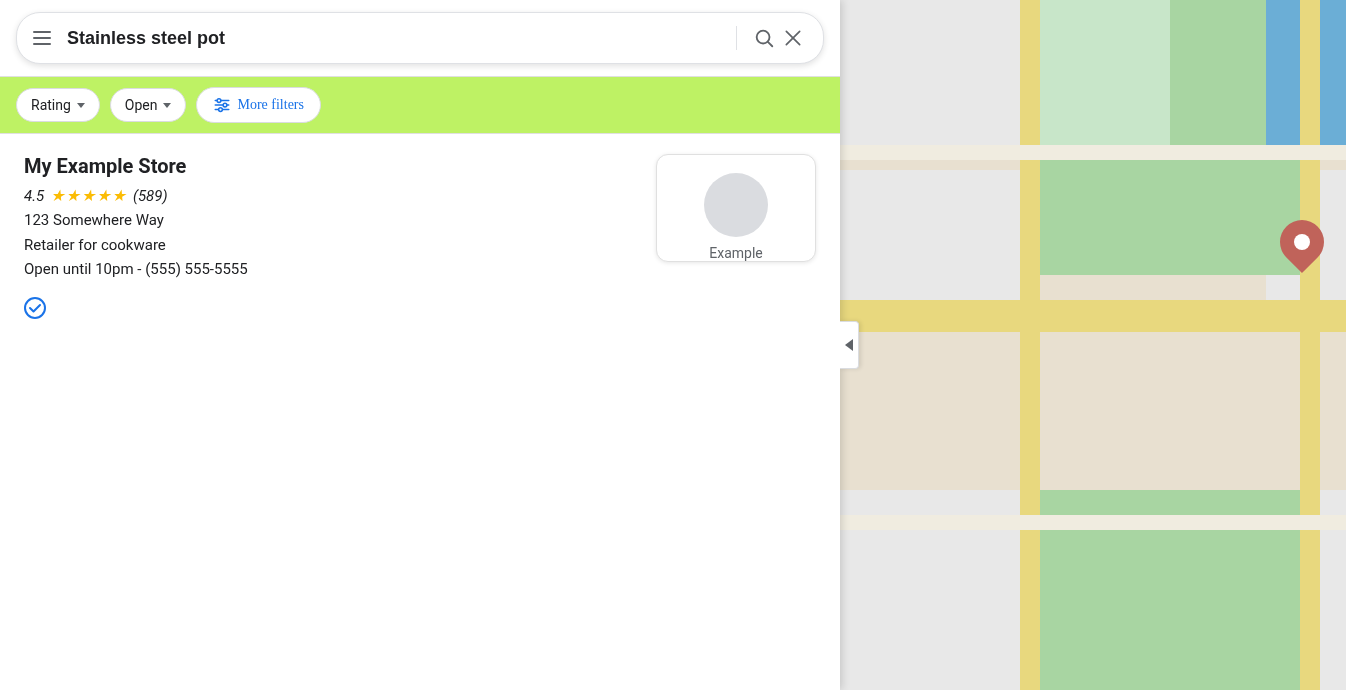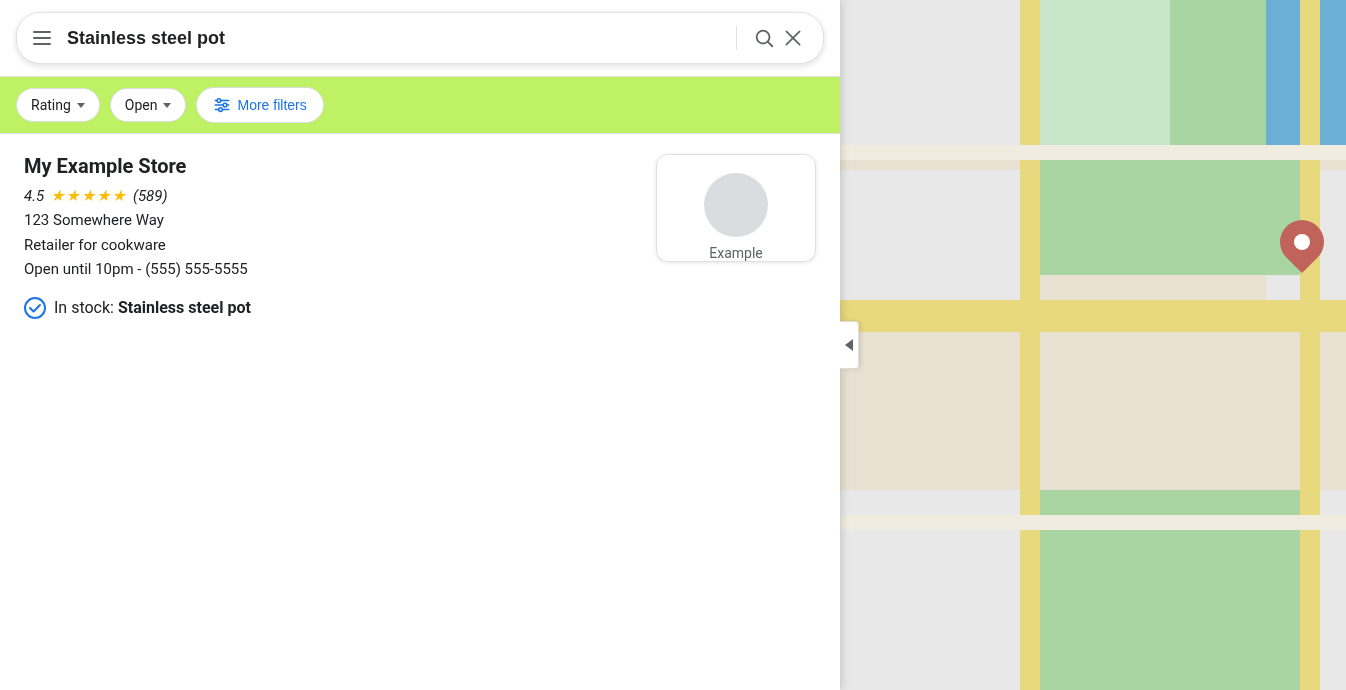--- a/index.html
+++ b/index.html
@@ -105,21 +105,21 @@
       display: flex;
       align-items: center;
       gap: 6px;
       padding: 8px 16px;
       border: 1.5px solid #dadce0;
       border-radius: 20px;
       background: #fff;
       font-size: 14px;
       color: #1a73e8;
       cursor: pointer;
-      font-family: Liberation Sans, sans-serif;
+      font-family: Liberation Serif, serif;
     }
     .chevron-down {
       width: 0;
       height: 0;
       border-left: 4px solid transparent;
       border-right: 4px solid transparent;
       border-top: 5px solid #5f6368;
       display: inline-block;
     }
 
@@ -394,24 +394,20 @@
         <div class="store-detail">123 Somewhere Way</div>
         <div class="store-detail">Retailer for cookware</div>
         <div class="store-detail">Open until 10pm - (555) 555-5555</div>
 
         <div class="in-stock-row">
           <div class="in-stock-check">
             <svg viewBox="0 0 14 14" fill="none">
               <polyline points="2,7 5.5,10.5 12,4" stroke="#1a73e8" stroke-width="2" stroke-linecap="round" stroke-linejoin="round"></polyline>
             </svg>
           </div>
-          <div class="in-stock-text">
-            <span>In stock:</span>
-            <strong>Stainless steel pot</strong>
-          </div>
         </div>
       </div>
 
       <div class="store-image-placeholder">
         <div class="store-image-circle"></div>
         <div class="store-image-label">Example</div>
       </div>
     </div>
   </div>
 </div>

